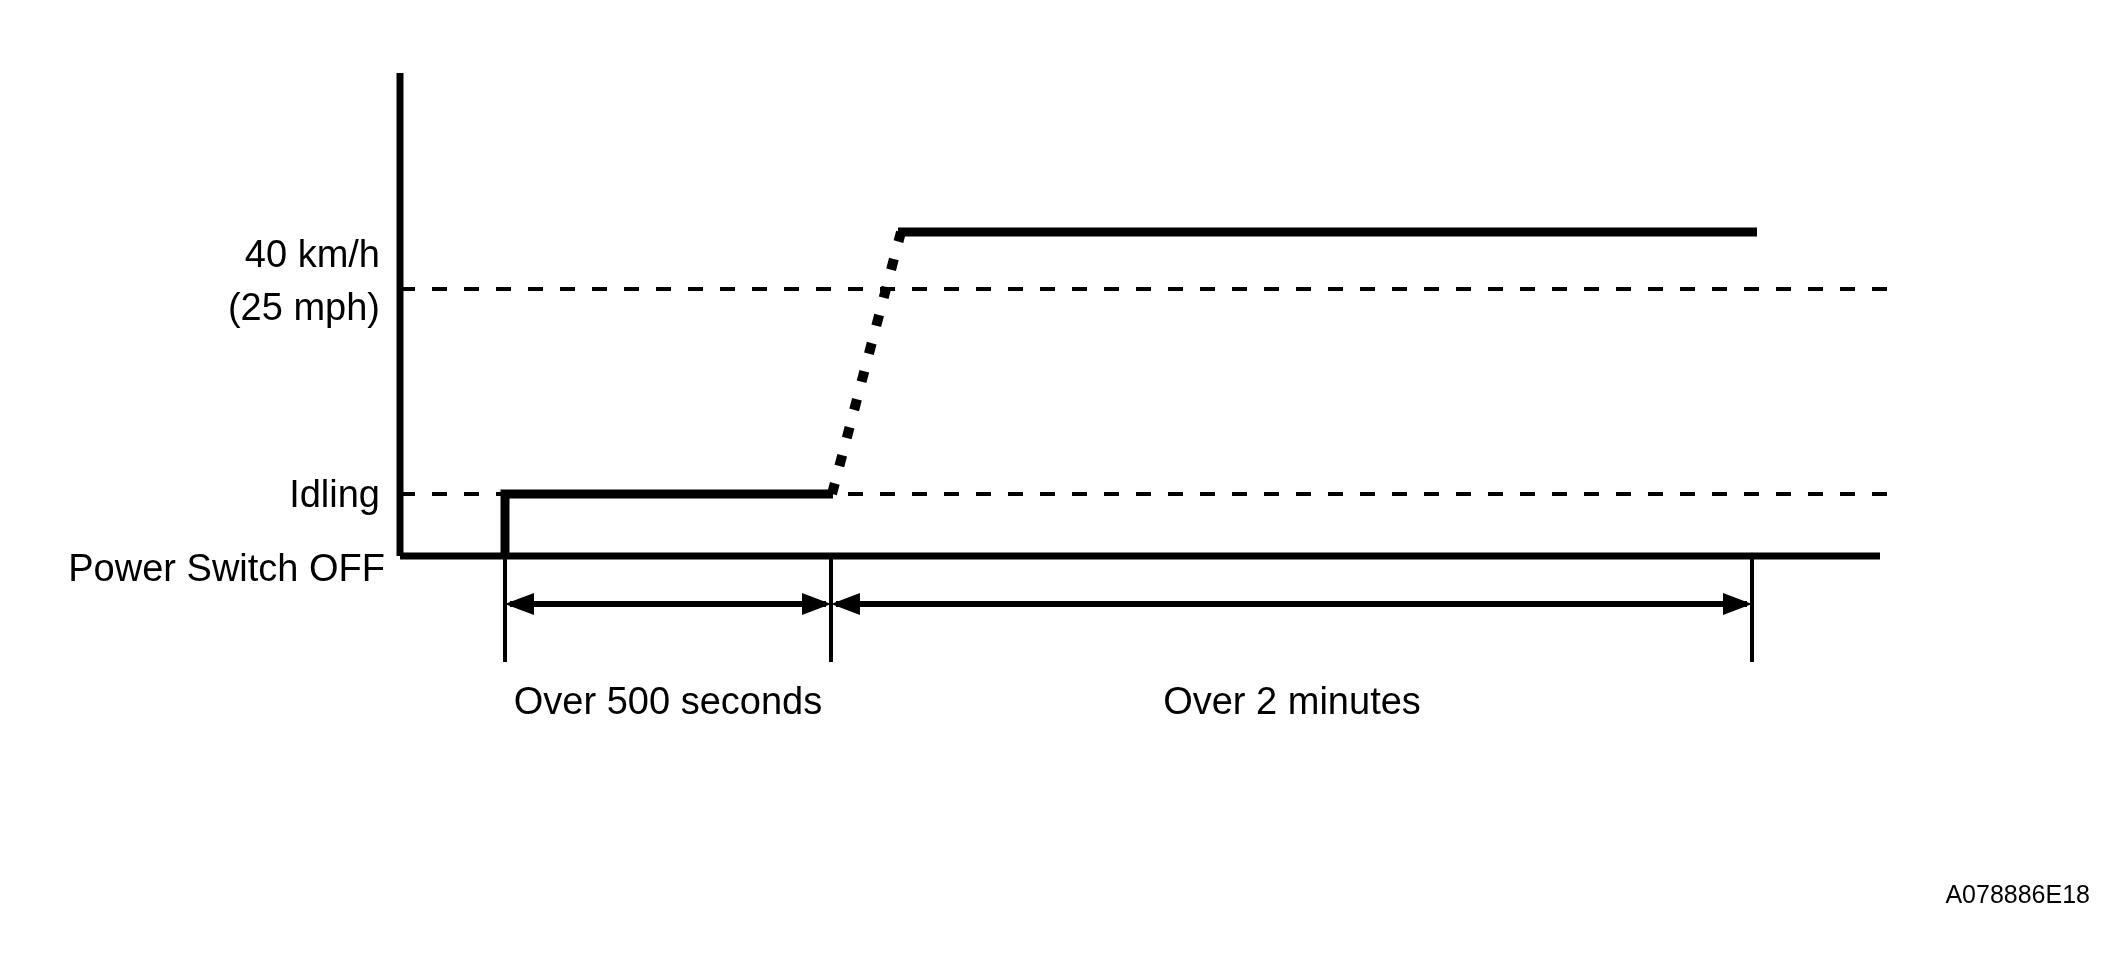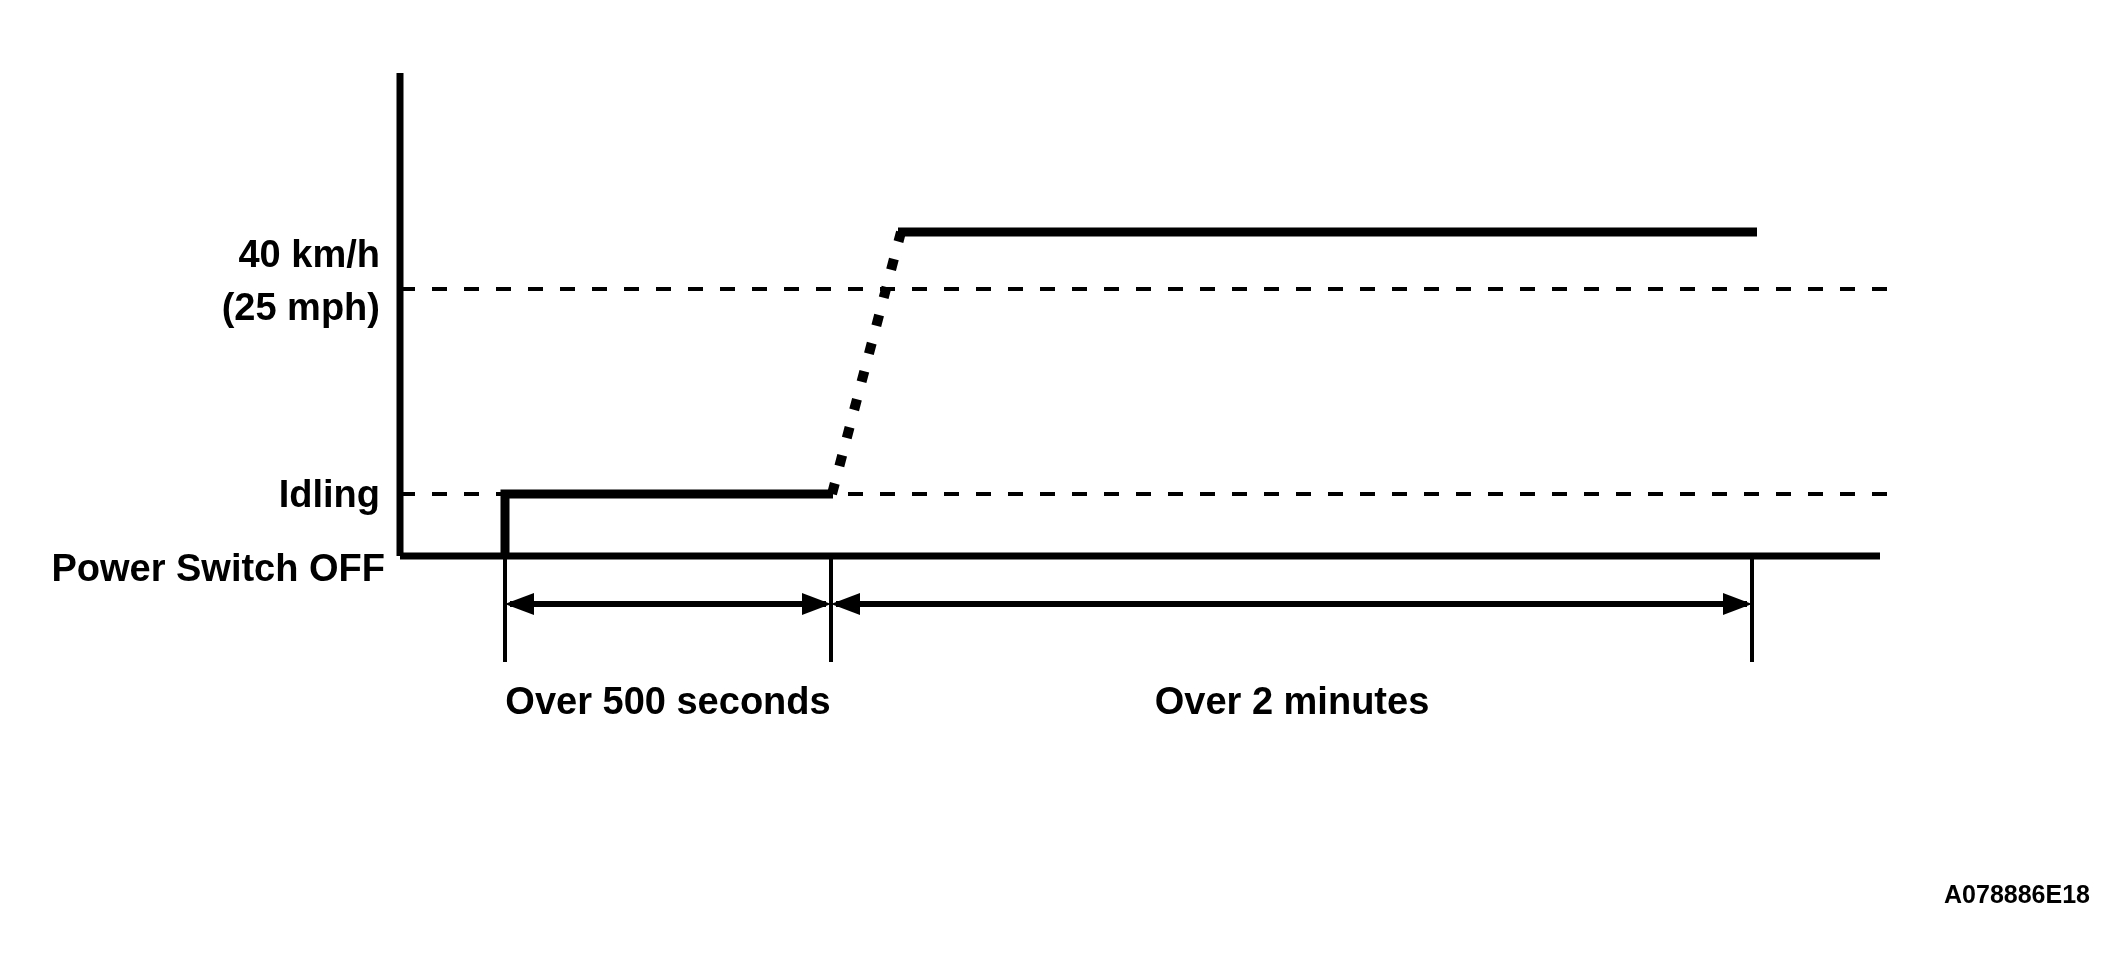--- a/index.html
+++ b/index.html
@@ -14,21 +14,20 @@
     overflow: hidden;
     font-family: "Liberation Sans", sans-serif;
     color: #000000;
   }
   #diagram-root {
     position: absolute;
     left: 0;
     top: 0;
     width: 2108px;
     height: 976px;
-    font-weight: bold;
   }
   svg.diagram-svg {
     position: absolute;
     left: 0;
     top: 0;
     width: 2108px;
     height: 976px;
     display: block;
   }
   .axis-line {

